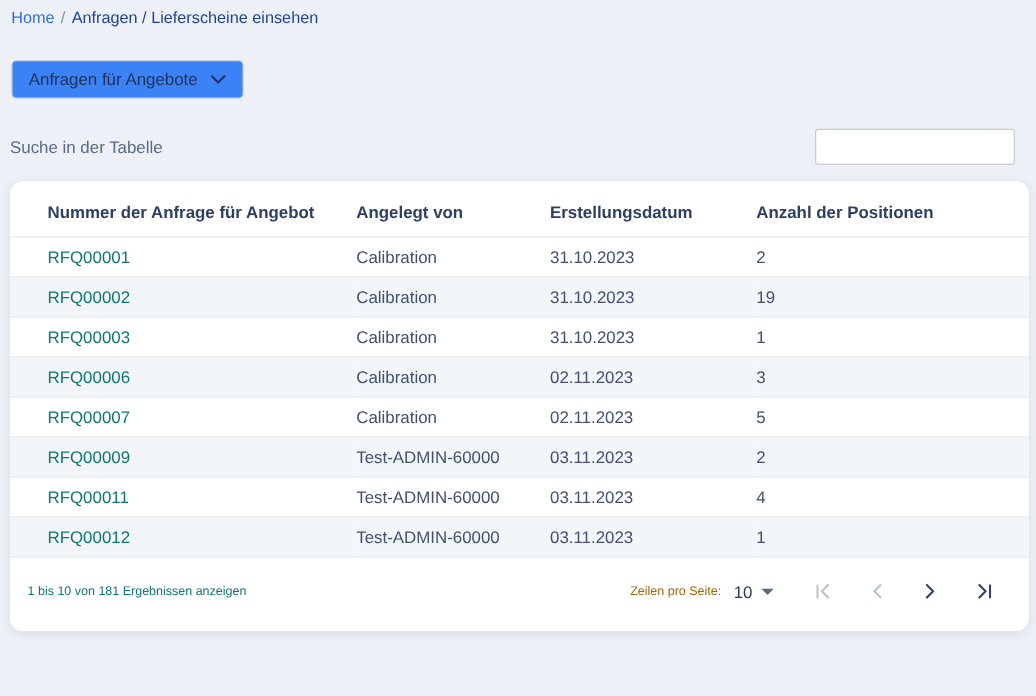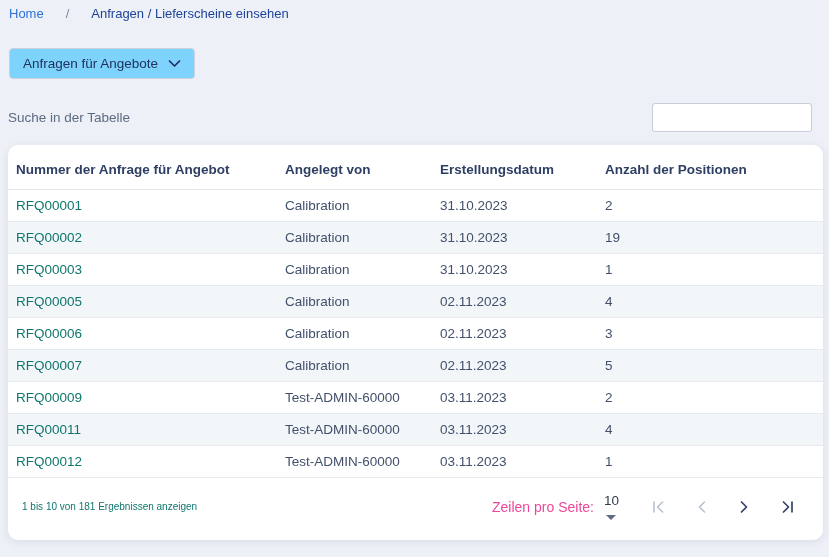--- a/index.html
+++ b/index.html
@@ -5,30 +5,30 @@
   * { margin: 0; padding: 0; box-sizing: border-box; }
   html, body {
     width: 829px; height: 557px; overflow: hidden;
     background: #edf0f6;
     font-family: "Liberation Sans", "DejaVu Sans", sans-serif;
     color: #3c4a66;
   }
   .page { padding: 4px 8px 0 8px; }
 
   
-  .breadcrumb { font-size: 13px; padding: 2px 0 0 1px; display: flex; align-items: center; gap: 22px; }
+  .breadcrumb { font-size: 13px; padding: 2px 0 0 1px; display: flex; align-items: center; gap: 5px; }
   .breadcrumb .home { color: #2e71d9; cursor: pointer; }
   .breadcrumb .sep { color: #7e8aa0; }
   .breadcrumb .current { color: #1d4399; }
 
   
   .filter-btn {
     margin-top: 27px; margin-left: 1px;
     display: inline-flex; align-items: center; gap: 10px;
-    background: #7dd3fc; border: 1px solid #ccd2dc; border-radius: 4px;
+    background: #3b82f6; border: 1px solid #ccd2dc; border-radius: 4px;
     padding: 7px 13px 7px 13px;
     font-size: 13.5px; color: #20325e; cursor: pointer;
   }
   .filter-btn svg { display: block; }
 
   
   .search-row {
     display: flex; justify-content: space-between; align-items: center;
     gap: 11px; margin-top: 24px; padding-right: 9px;
   }
@@ -49,35 +49,35 @@
   table { width: 100%; border-collapse: collapse; table-layout: fixed; }
   col.c1 { width: 277px; } col.c2 { width: 155px; } col.c3 { width: 165px; } col.c4 { width: auto; }
   th {
     text-align: left; font-size: 13.5px; font-weight: bold; color: #2e3f63;
     padding: 17px 0 12px 0; border-bottom: 1px solid #e3e7ec;
   }
   td {
     font-size: 13.5px; color: #42506b; height: 32px;
     padding: 0; border-bottom: 1px solid #e6e9ee;
   }
-  th:first-child, td:first-child { padding-left: 8px; }
+  th:first-child, td:first-child { padding-left: 30px; }
   tbody tr:nth-child(even) { background: #f3f6f9; }
   td a.rfq { color: #0f766e; text-decoration: none; cursor: pointer; }
 
   
   .card-footer {
     display: flex; align-items: center; justify-content: space-between;
     padding: 15px 14px 20px 14px;
   }
   .results-text { font-size: 10px; color: #0f766e; }
   .footer-right { display: flex; align-items: center; }
-  .rpp-label { font-size: 14px; color: #ec4899; }
+  .rpp-label { font-size: 10px; color: #a16207; }
   .rpp-select {
     display: inline-flex; align-items: center; gap: 7px; cursor: pointer;
-    margin-left: 10px; font-size: 13.5px; color: #313c4f; flex-direction: column;
+    margin-left: 10px; font-size: 13.5px; color: #313c4f;
   }
   .rpp-caret {
     width: 0; height: 0; border-left: 5px solid transparent;
     border-right: 5px solid transparent; border-top: 5px solid #5f6b80;
   }
   .pager { display: flex; align-items: center; margin-left: 18px; }
   .pg-btn {
     width: 43px; height: 24px; display: flex; align-items: center; justify-content: center;
     background: none; border: none;
   }
@@ -140,26 +140,20 @@
             <td>31.10.2023</td>
             <td>19</td>
           </tr>
           <tr>
             <td><a class="rfq">RFQ00003</a></td>
             <td>Calibration</td>
             <td>31.10.2023</td>
             <td>1</td>
           </tr>
           <tr>
-            <td><a class="rfq">RFQ00005</a></td>
-            <td>Calibration</td>
-            <td>02.11.2023</td>
-            <td>4</td>
-          </tr>
-          <tr>
             <td><a class="rfq">RFQ00006</a></td>
             <td>Calibration</td>
             <td>02.11.2023</td>
             <td>3</td>
           </tr>
           <tr>
             <td><a class="rfq">RFQ00007</a></td>
             <td>Calibration</td>
             <td>02.11.2023</td>
             <td>5</td>

